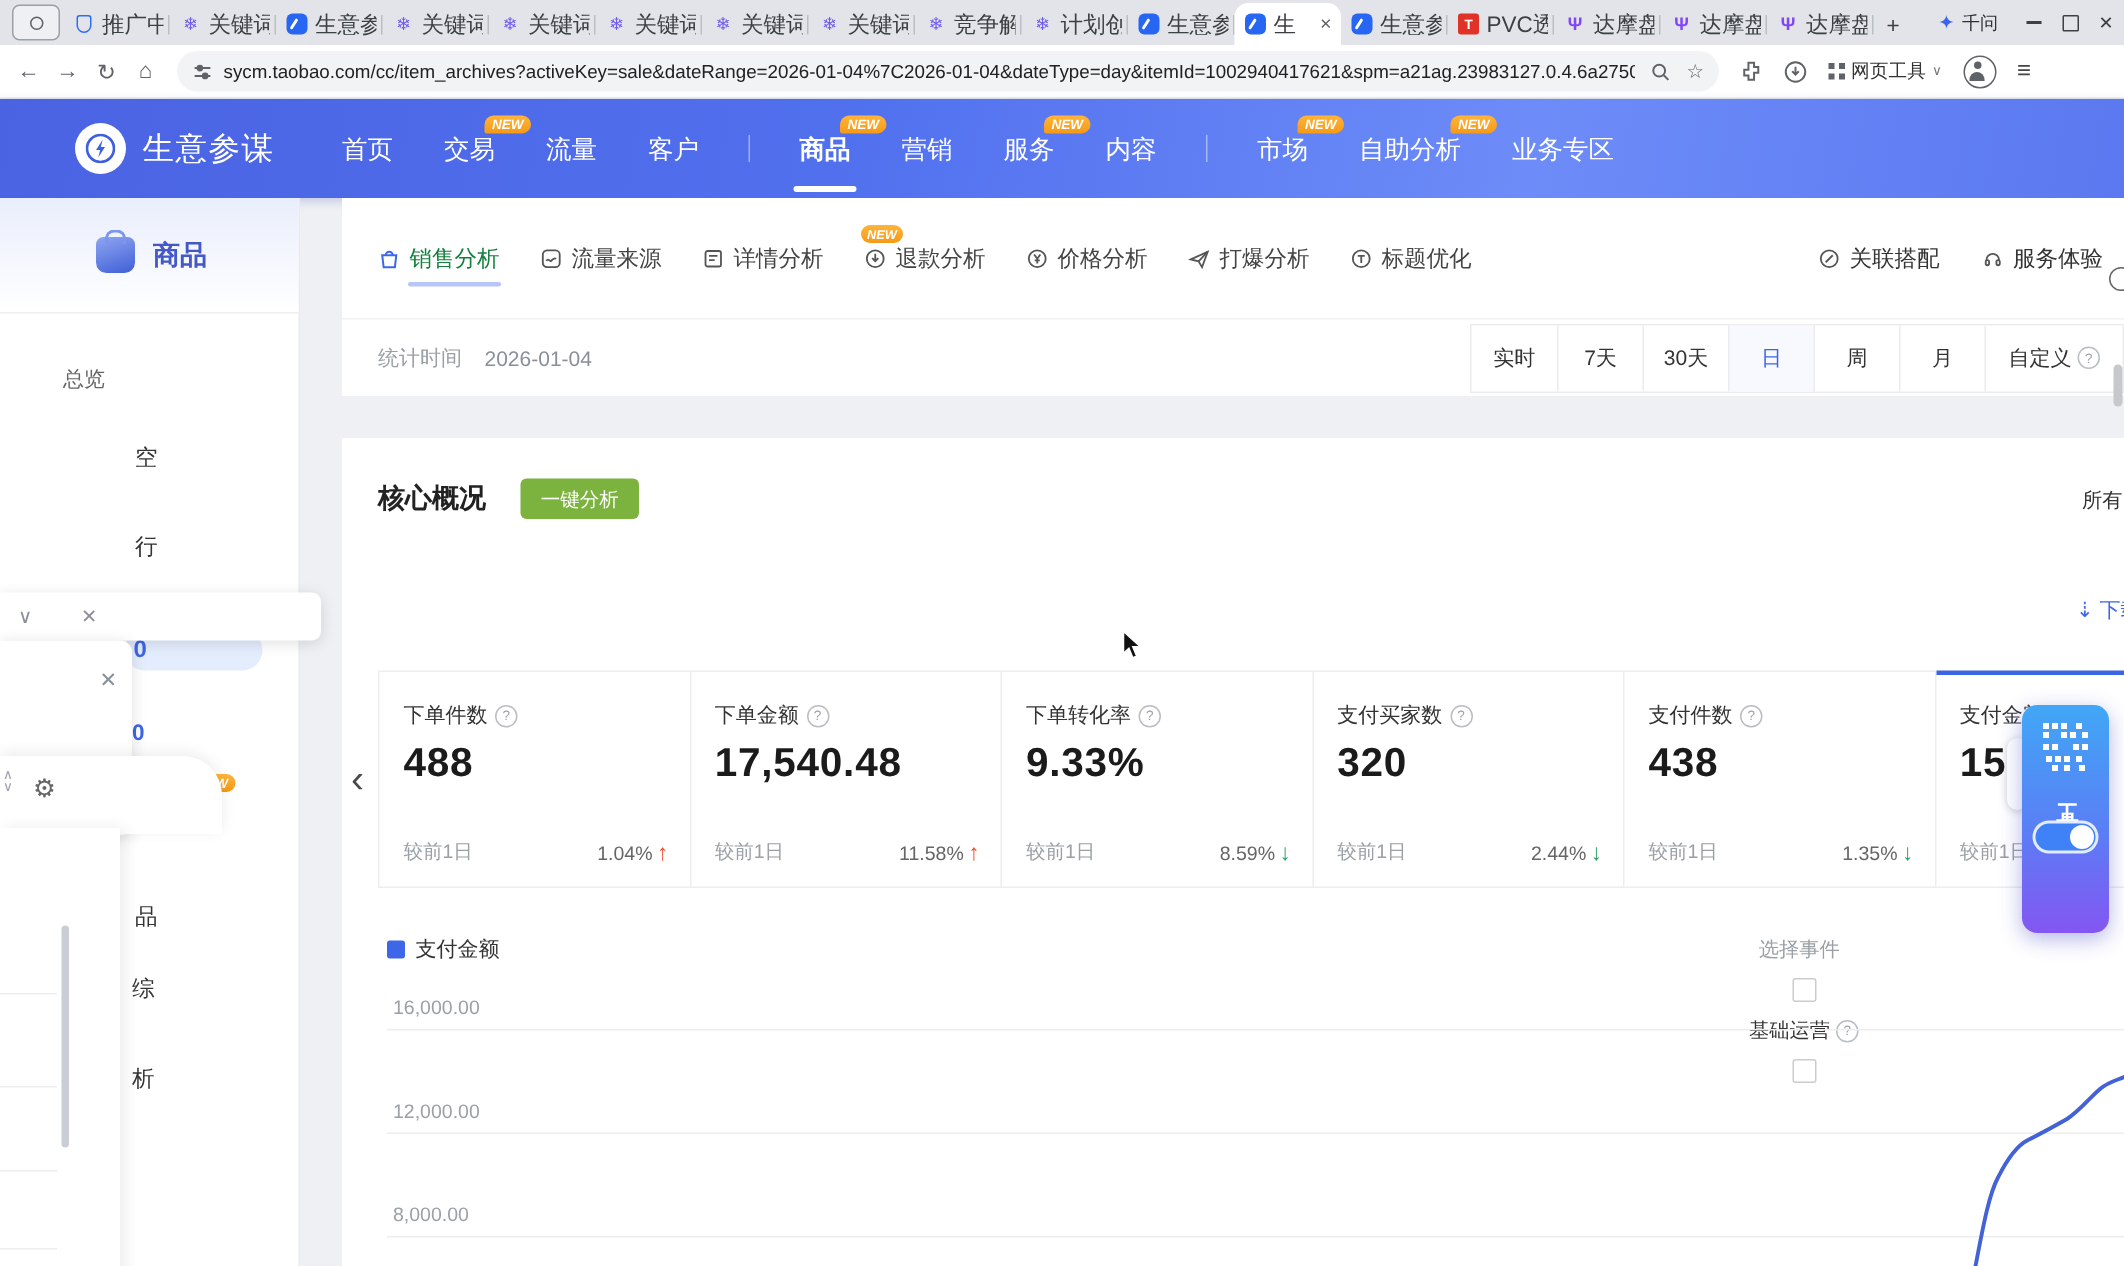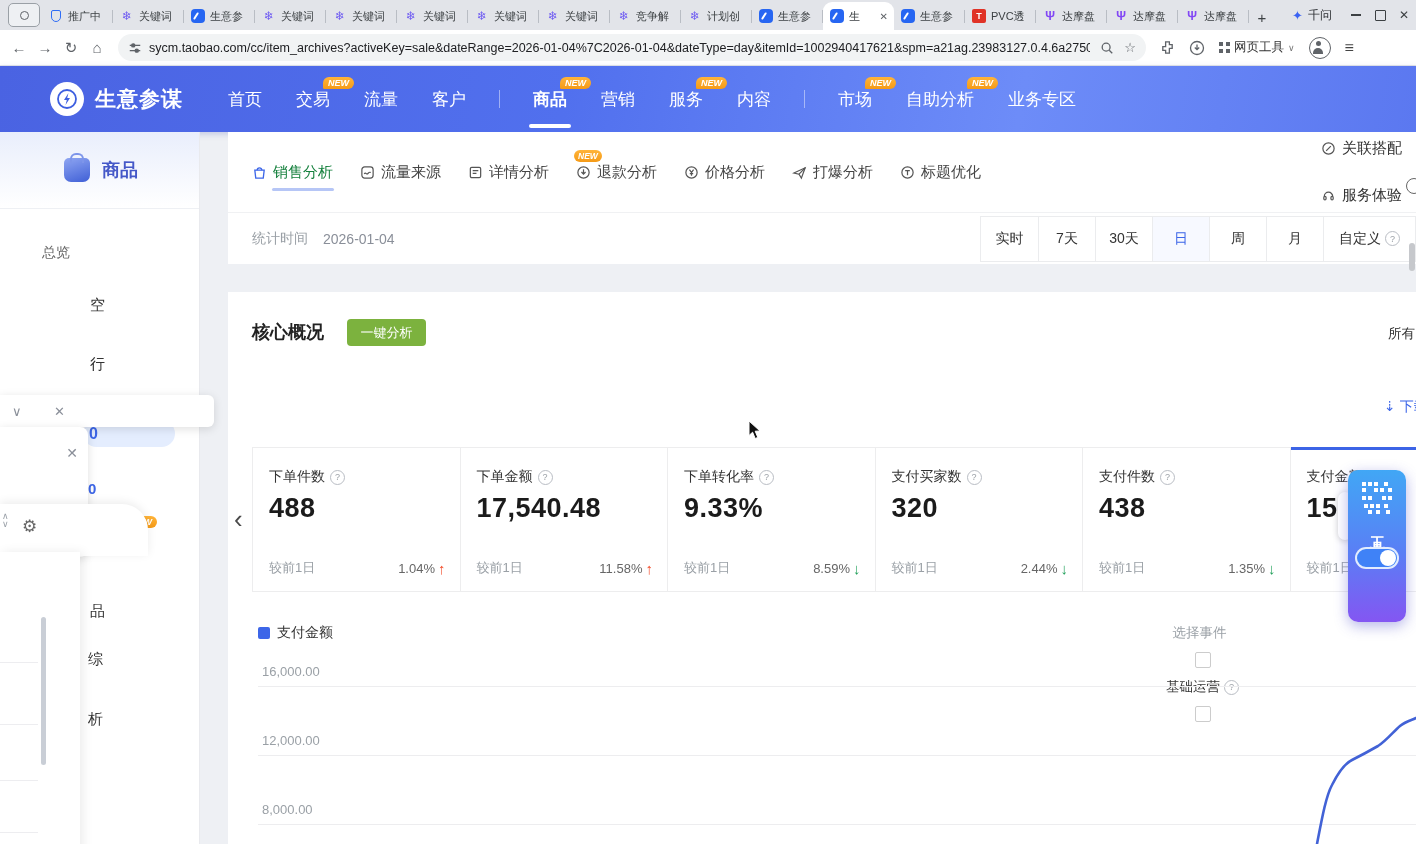--- a/index.html
+++ b/index.html
@@ -5,21 +5,21 @@
   html,body{margin:0;padding:0;background:#333;}
   #screen{position:relative;width:1416px;height:844px;overflow:hidden;background:#eef0f4;
           font-family:"Liberation Sans","DejaVu Sans",sans-serif;-webkit-font-smoothing:antialiased;}
   
   #tabstrip{position:absolute;left:0;top:0;width:1416px;height:30px;background:#e2e4e9;display:flex;align-items:flex-end;}
   .tabicon-btn{width:30px;height:22px;margin:0 2px 3px 8px;border:1px solid #9aa0a6;border-radius:5px;display:flex;align-items:center;justify-content:center;background:#eef0f3;}
   .tabicon-btn::before{content:"";width:7px;height:7px;border:1.4px solid #5f6368;border-radius:50%;}
   .tab{width:71px;height:28px;display:flex;align-items:center;padding:0 4px 0 7px;box-sizing:border-box;position:relative;cursor:default;}
   .tab:not(.active)::after{content:"";position:absolute;right:0;top:8px;height:13px;width:1px;background:#b9bdc4;}
   .tab.active{background:#fff;border-radius:9px 9px 0 0;z-index:2;}
-  .tlabel{font-size:11px;color:#3c4043;white-space:nowrap;overflow:hidden;flex:1;}
+  .tlabel{font-size:15px;color:#3c4043;white-space:nowrap;overflow:hidden;flex:1;}
   .tclose{font-size:10px;color:#5f6368;padding:0 2px;}
   .fav{width:14px;height:14px;margin-right:5px;flex:none;display:flex;align-items:center;justify-content:center;font-size:12px;line-height:1;}
   .fav-shield::before{content:"";width:8px;height:10px;border:1.6px solid #2f6df6;border-radius:2px 2px 5px 5px;}
   .fav-snow::before{content:"❄";color:#6f5cf2;}
   .fav-sycm{background:#2766f2;border-radius:4px;position:relative;}
   .fav-sycm::before{content:"";position:absolute;left:4px;top:3px;width:2px;height:8px;background:#fff;transform:rotate(32deg);border-radius:1px;}
   .fav-pvc{background:#e03226;border-radius:2px;color:#fff;font-weight:bold;font-size:9px;}
   .fav-pvc::before{content:"T";}
   .fav-damo::before{content:"Ψ";color:#8247f5;font-weight:bold;}
   .newtab{width:26px;height:26px;display:flex;align-items:center;justify-content:center;font-size:15px;color:#3c4043;}
@@ -40,21 +40,21 @@
   .dotgrid{width:11px;height:11px;position:relative;}
   .dotgrid::before{content:"";position:absolute;left:0;top:0;width:4px;height:4px;background:#5f6368;box-shadow:7px 0 #5f6368,0 7px #5f6368,7px 7px #5f6368;}
   #webtools{font-size:12.5px;color:#333;display:flex;align-items:center;gap:4px;}
   .avatar{width:20px;height:20px;border:1.6px solid #5f6368;border-radius:50%;position:relative;}
   .avatar::before{content:"";position:absolute;left:6px;top:3.5px;width:5px;height:5px;border-radius:50%;background:#5f6368;}
   .avatar::after{content:"";position:absolute;left:3.5px;top:10px;width:10px;height:6px;border-radius:5px 5px 0 0;background:#5f6368;}
   
   #appnav{position:absolute;left:0;top:66px;width:1416px;height:66px;color:#fff;display:flex;align-items:center;
           background:linear-gradient(100deg,#4a63e2 0%,#5170ee 40%,#6d8cf8 72%,#5b78f0 100%);box-shadow:0 2px 6px rgba(60,80,180,.25);}
   #logo{width:34px;height:34px;border-radius:50%;background:#fff;margin-left:50px;display:flex;align-items:center;justify-content:center;}
-  #brand{font-size:21px;font-weight:bold;margin:0 0 0 11px;letter-spacing:1px;}
+  #brand{font-size:21px;font-weight:normal;margin:0 0 0 11px;letter-spacing:1px;}
   #navitems{display:flex;align-items:center;margin-left:28px;}
   .nav-item{position:relative;font-size:17px;margin:0 17px;white-space:nowrap;cursor:pointer;}
   .nav-item.active{font-weight:bold;}
   .nav-item.active::after{content:"";position:absolute;left:50%;transform:translateX(-50%);bottom:-17px;width:42px;height:4px;background:#fff;border-radius:2px;}
   .nav-badge{position:absolute;top:-11px;right:-24px;background:linear-gradient(180deg,#ffb43a,#f59a16);color:#fff;font-size:9px;font-style:italic;font-weight:bold;padding:1px 5px;border-radius:8px 8px 8px 2px;}
   .nav-div{width:1px;height:18px;background:rgba(255,255,255,.45);margin:0 16px;}
   
   #sidebar{position:absolute;left:0;top:132px;width:200px;height:712px;background:#fff;border-right:1px solid #e9eaee;box-sizing:border-box;}
   #sb-head{height:76px;background:linear-gradient(180deg,#e9eefc,#ffffff);display:flex;align-items:center;border-bottom:1px solid #eef0f4;}
   .bagico{width:26px;height:24px;background:linear-gradient(160deg,#8fa6f2,#3f5fd6);border-radius:5px 5px 7px 7px;margin-left:64px;position:relative;}
@@ -80,21 +80,21 @@
   #pd-handle{position:absolute;left:2px;top:-40px;color:#9aa0a8;font-size:9px;line-height:8px;text-align:center;}
   
   #main-top{position:absolute;left:228px;top:132px;width:1188px;height:132px;background:#fff;}
   #subnav{position:absolute;left:0;top:0;width:100%;height:80px;display:flex;align-items:center;padding-left:24px;box-sizing:border-box;}
   .sn-tab{display:flex;align-items:center;gap:6px;font-size:15px;color:#444;margin-right:27px;position:relative;cursor:pointer;white-space:nowrap;}
   .sn-tab svg{stroke:#555;}
   .sn-tab.active{color:#15803d;}
   .sn-tab.active svg{stroke:#3d66e8;}
   .sn-tab.active::after{content:"";position:absolute;left:20px;bottom:-9px;width:62px;height:3px;background:#b6c6f6;border-radius:2px;}
   .sn-new{position:absolute;top:-13px;left:-2px;background:linear-gradient(180deg,#ffb43a,#f59a16);color:#fff;font-size:8.5px;font-style:italic;font-weight:bold;padding:1px 4px;border-radius:7px;}
-  #subnav-right{margin-left:auto;display:flex;align-items:center;gap:28px;margin-right:14px;flex-direction:column;}
+  #subnav-right{margin-left:auto;display:flex;align-items:center;gap:28px;margin-right:14px;}
   .sn-act{display:flex;align-items:center;gap:6px;font-size:15px;color:#333;white-space:nowrap;}
   .sn-act svg{stroke:#555;}
   #sn-divider{position:absolute;left:0;top:80px;width:100%;height:1px;background:#f0f1f3;}
   #daterow{position:absolute;left:0;top:81px;width:100%;height:51px;display:flex;align-items:center;}
   #stat-label{margin-left:24px;font-size:14px;color:#9aa0a6;}
   #stat-value{margin-left:15px;font-size:14px;color:#8a8f99;}
   #ranges{margin-left:auto;display:flex;height:46px;border:1px solid #ebecee;box-sizing:border-box;}
   .rng{min-width:57px;display:flex;align-items:center;justify-content:center;font-size:14px;color:#333;border-left:1px solid #ebecee;box-sizing:border-box;cursor:pointer;gap:4px;}
   .rng:first-child{border-left:none;}
   .rng.active{color:#3d66e8;background:#f7f9ff;}

